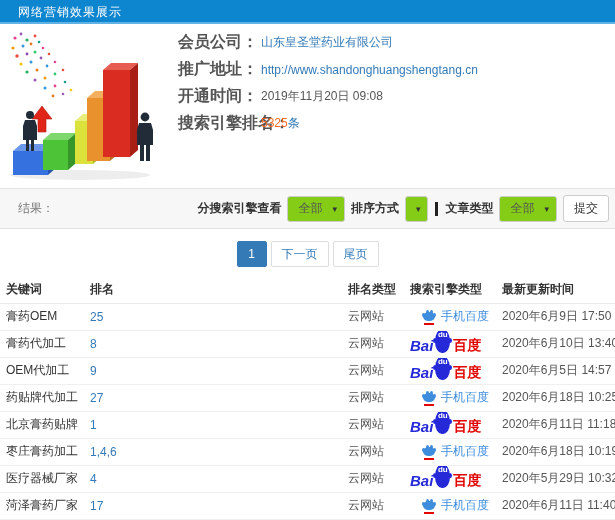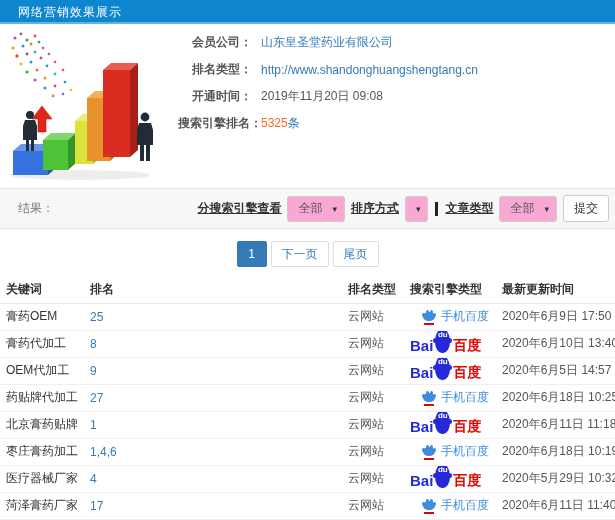--- a/index.html
+++ b/index.html
@@ -8,34 +8,34 @@
 
   
   .titlebar { height:24px; line-height:24px; background:#0d85cf; border-bottom:2px solid #60b3e4;
     color:#fff; padding-left:18px; font-size:12px; letter-spacing:1px; }
 
   
   .hero { position:relative; height:164px; background:#fff; }
   .illus { position:absolute; left:5px; top:4px; width:180px; height:155px; }
   .info { position:absolute; left:178px; top:10px; }
   .info-row { display:flex; align-items:center; height:17px; margin-bottom:10px; }
-  .info-label { width:74px; text-align:right; color:#555; font-weight:bold; font-size:12px; white-space:nowrap; }
+  .info-label { width:74px; text-align:left; color:#555; font-weight:bold; font-size:16px; white-space:nowrap; }
   .info-value { margin-left:9px; font-size:12px;text-align:right; }
   .link { color:#337ab7; text-decoration:none; cursor:pointer; }
   .plain-value { color:#555; }
   .rank-count { color:#ff6a1e; }
   .rank-unit { color:#337ab7; }
 
   
   .results-bar { height:41px; background:#f7f7f7; border-top:1px solid #e3e3e3; border-bottom:1px solid #e3e3e3;
     display:flex; align-items:center; padding:0 6px 0 18px;justify-content:flex-end; }
   .result-label { color:#777; }
   .filters { margin-left:auto; display:flex; align-items:center; gap:6px; white-space:nowrap; }
-  .flabel { font-weight:bold; color:#333;text-decoration:underline; }
-  .selectbox { height:26px; background:#f9a8d4; border:1px solid #ccc; border-radius:3px;
+  .flabel { font-weight:bold; color:#333; }
+  .selectbox { height:26px; background:#84cc16; border:1px solid #ccc; border-radius:3px;
     display:inline-flex; align-items:center; padding:0 7px 0 10px; gap:10px; color:#555; cursor:pointer; }
   .caret { font-size:9px; color:#333; }
   .vdivider { width:3px; height:14px; background:#222; margin:0 1px; }
   .submit-btn { height:27px; background:#fff; border:1px solid #ccc; border-radius:3px;
     padding:0 10px; color:#333; font-size:12px; cursor:pointer; }
 
   
   .pager { text-align:center; padding:12px 0 9px 0; }
   .page-btn { display:inline-block; min-width:30px; height:26px; line-height:24px; padding:0 10px;
     border:1px solid #ddd; background:#fff; color:#337ab7; margin:0 2px; border-radius:2px;
@@ -54,21 +54,21 @@
   .engine-mobile { display:inline-flex; align-items:center; gap:5px; color:#3e8ddd; padding-left:12px; }
   .engine-baidu  { display:inline-flex; align-items:flex-end; gap:1px; }
 
   .paw { position:relative; display:inline-block; width:14px; height:13px; }
   .paw .pad { position:absolute; left:1px; bottom:2px; width:12px; height:9px;
     border-radius:50% 50% 46% 46%; background:#3e8ddd; }
   .paw::before { content:""; position:absolute; top:3px; left:0; width:3px; height:4px; border-radius:50%;
     background:#3e8ddd; box-shadow:4px -3px 0 #3e8ddd, 8px -3px 0 #3e8ddd, 11px 0 0 #3e8ddd; }
   .paw .redline { position:absolute; left:2px; bottom:-2px; width:10px; height:2px; background:#e10602; }
 
-  .bai { color:#2529d8; font-weight:bold; font-size:15px; line-height:15px; }
+  .bai { color:#2529d8; font-weight:bold; font-size:15px; line-height:15px;font-style:italic; }
   .paw-big { position:relative; display:inline-block; width:19px; height:19px; margin:0 0 0 -1px; }
   .paw-big .pad { position:absolute; left:2px; bottom:0; width:15px; height:24px;
     border-radius:50% 50% 46% 46%; background:#2529d8; color:#fff; font-size:8px; font-weight:bold;
     text-align:center; line-height:12px; font-style:normal; }
   .paw-big::before { content:""; position:absolute; top:4px; left:0; width:4px; height:5px; border-radius:50%;
     background:#2529d8; box-shadow:5px -4px 0 #2529d8, 10px -4px 0 #2529d8, 15px 0 0 #2529d8; }
   .baidu-cn { color:#e10602; font-weight:bold; font-size:14px; line-height:15px; }
 </style>
 </head>
 <body>
@@ -154,21 +154,21 @@
       <path d="M134 95 h12 l2 7 v15 h-3 v16 h-4 v-16 h-2 v16 h-4 v-16 h-3 v-15 z"></path>
     </g>
   </svg>
 
   <div class="info">
     <div class="info-row">
       <span class="info-label">会员公司：</span>
       <span class="info-value link">山东皇圣堂药业有限公司</span>
     </div>
     <div class="info-row">
-      <span class="info-label">排名类型：</span>
+      <span class="info-label">推广地址：</span>
       <span class="info-value link">http://www.shandonghuangshengtang.cn</span>
     </div>
     <div class="info-row">
       <span class="info-label">开通时间：</span>
       <span class="info-value plain-value">2019年11月20日 09:08</span>
     </div>
     <div class="info-row">
       <span class="info-label">搜索引擎排名：</span>
       <span class="info-value"><span class="rank-count">5325</span><span class="rank-unit">条</span></span>
     </div>

